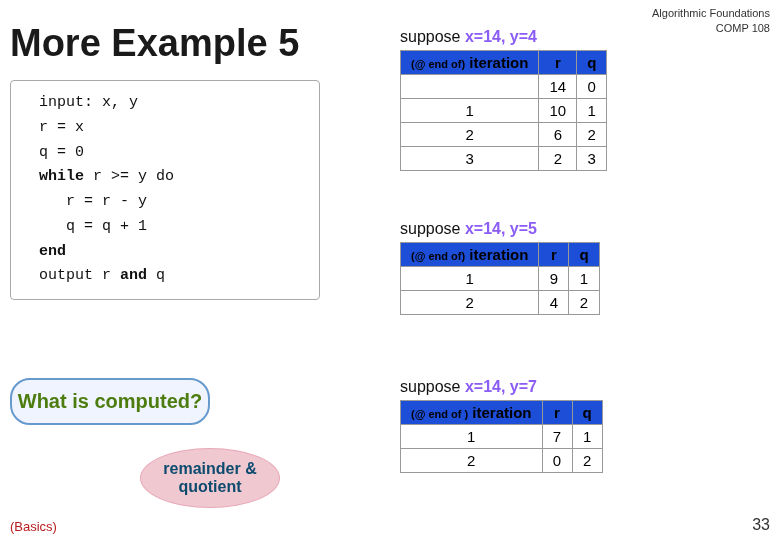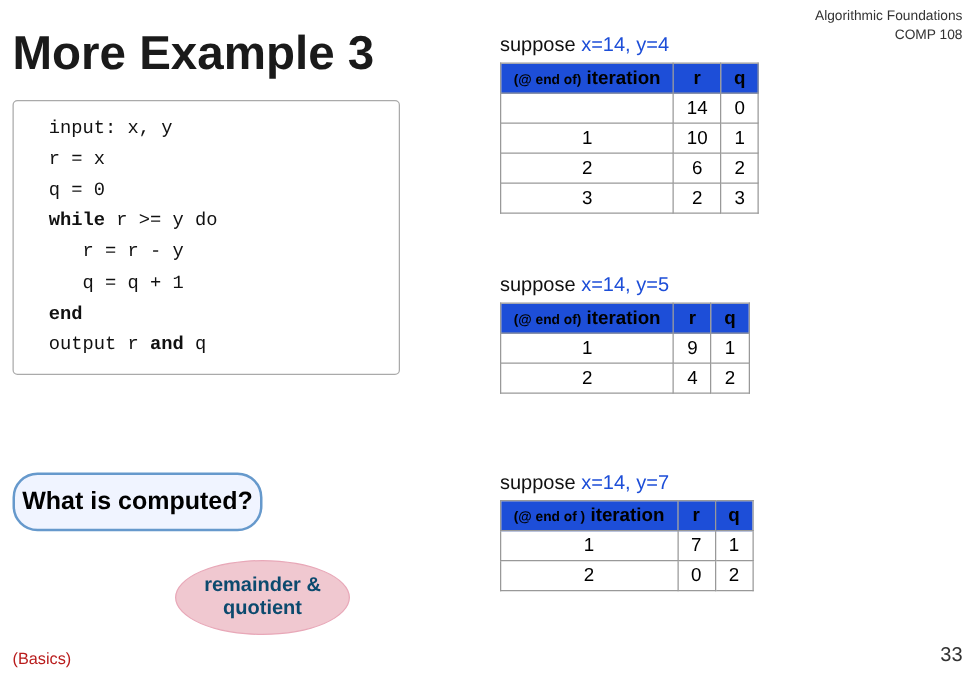--- a/index.html
+++ b/index.html
@@ -44,22 +44,22 @@
       color: #111;
       line-height: 1.65;
     }
 
     .suppose-label {
       font-size: 16px;
       color: #111;
       margin-bottom: 4px;
     }
     .suppose-label .bold-colored {
-      font-weight: normal;
-      color: #1d4ed8;
+      font-weight: bold;
+      color: #8b5cf6;
     }
 
     
     .iteration-table {
       border-collapse: collapse;
       font-size: 15px;
     }
     .iteration-table td, .iteration-table th {
       border: 1px solid #999;
       padding: 3px 10px;
@@ -96,21 +96,21 @@
       position: absolute;
       top: 378px;
       left: 10px;
       width: 200px;
       border: 2px solid #6699cc;
       border-radius: 20px;
       padding: 10px 0;
       text-align: center;
       font-size: 20px;
       font-weight: bold;
-      color: #000000;
+      color: #4d7c0f;
       background: #f0f4ff;
     }
 
     .answer-bubble {
       position: absolute;
       top: 448px;
       left: 140px;
       background: #f0c8d0;
       border-radius: 50%;
       width: 140px;
@@ -151,21 +151,21 @@
     }
   </style>
 </head>
 <body>
 
 <div class="top-right-header">
   <span>Algorithmic Foundations</span><br>
   <span>COMP 108</span>
 </div>
 
-<div class="title">More Example 3</div>
+<div class="title">More Example 5</div>
 
 <div class="code-box">
   <div>input: x, y</div>
   <div>r = x</div>
   <div>q = 0</div>
   <div><strong>while</strong> r &gt;= y do</div>
   <div>&nbsp;&nbsp;&nbsp;r = r - y</div>
   <div>&nbsp;&nbsp;&nbsp;q = q + 1</div>
   <div><strong>end</strong></div>
   <div>output r <strong>and</strong> q</div>

